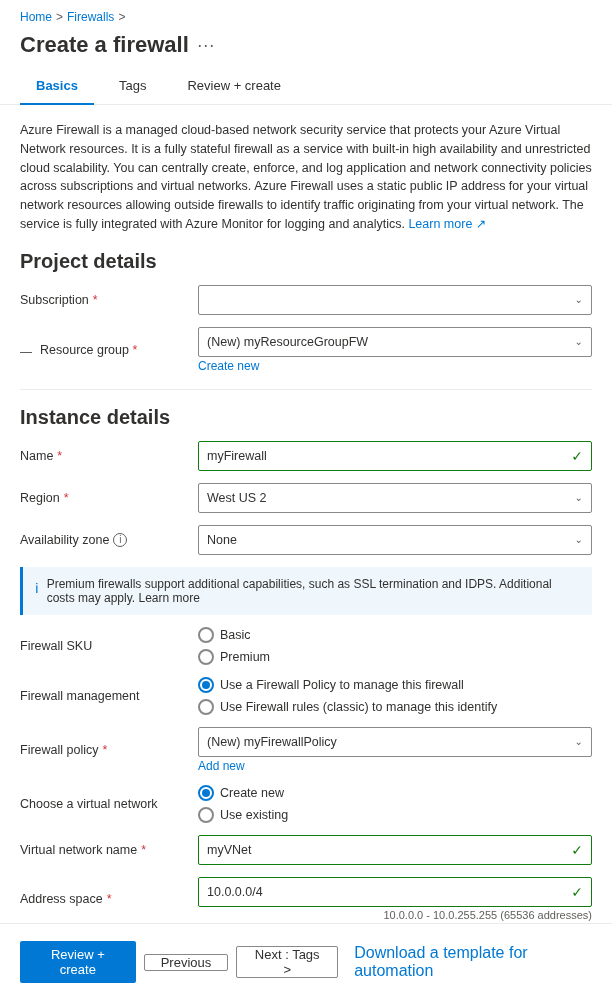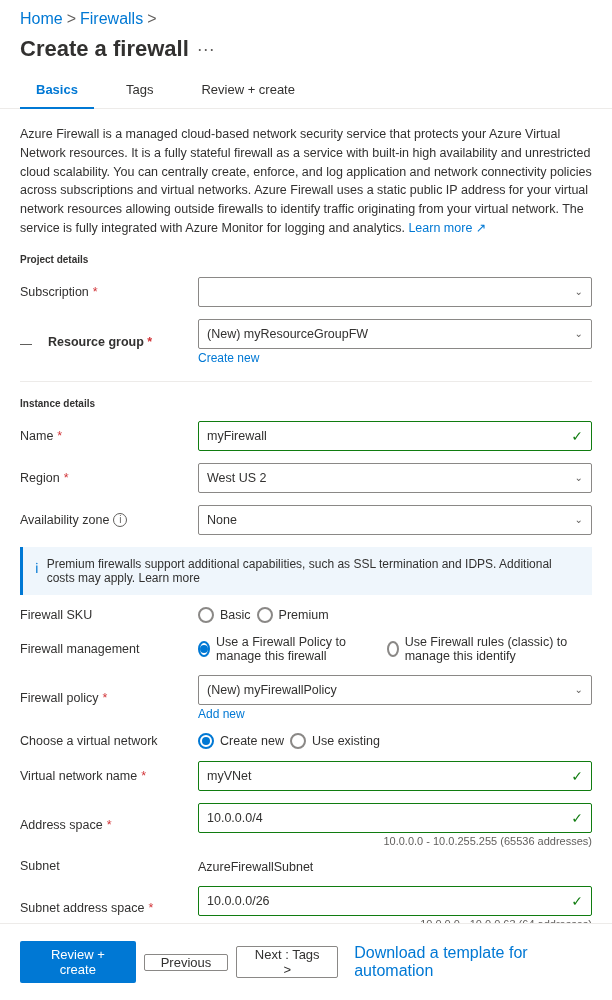--- a/index.html
+++ b/index.html
@@ -9,21 +9,21 @@
       color: #323130;
       background: #fff;
       width: 612px;
       min-height: 1000px;
       overflow-x: hidden;
     }
     .breadcrumb {
       display: flex;
       align-items: center;
       padding: 10px 20px 4px;
-      font-size: 16px;
+      font-size: 12px;
       color: #0078d4;
       gap: 4px;
     }
     .breadcrumb span { color: #605e5c; }
     .breadcrumb a { color: #0078d4; text-decoration: none; }
     .page-header {
       display: flex;
       align-items: center;
       padding: 4px 20px 12px;
       gap: 8px;
@@ -35,21 +35,21 @@
     }
     .more-icon {
       font-size: 18px;
       color: #605e5c;
       cursor: pointer;
     }
     .tabs {
       display: flex;
       border-bottom: 1px solid #edebe9;
       padding: 0 20px;
-      gap: 16px;
+      gap: 9px;
     }
     .tab {
       padding: 8px 16px 10px;
       font-size: 13px;
       cursor: pointer;
       color: #323130;
       border-bottom: 2px solid transparent;
       margin-bottom: -1px;
     }
     .tab.active {
@@ -64,21 +64,21 @@
       font-size: 12.5px;
       color: #323130;
       line-height: 1.5;
       margin-bottom: 16px;
     }
     .description a {
       color: #0078d4;
       text-decoration: none;
     }
     .section-title {
-      font-size: 10px;
+      font-size: 20px;
       font-weight: 600;
       color: #323130;
       margin-bottom: 12px;
       margin-top: 4px;
     }
     .form-row {
       display: flex;
       align-items: center;
       margin-bottom: 12px;
       gap: 8px;
@@ -116,22 +116,21 @@
       color: #605e5c;
       font-size: 10px;
     }
     .dropdown-checkmark {
       color: #107c10;
       font-size: 14px;
     }
     .resource-indent {
       display: flex;
       align-items: center;
-      gap: 8px;
-      font-weight: bold;
+      gap: 0;
     }
     .indent-line {
       width: 20px;
       min-width: 20px;
       display: flex;
       align-items: flex-start;
       padding-top: 6px;
     }
     .indent-line::before {
       content: '';
@@ -158,20 +157,21 @@
       gap: 8px;
       align-items: flex-start;
     }
     .info-icon {
       color: #0078d4;
       font-size: 14px;
       margin-top: 1px;
     }
     .radio-group {
       display: flex;
+      flex-direction: column;
       gap: 6px;
     }
     .radio-item {
       display: flex;
       align-items: center;
       gap: 6px;
       font-size: 12.5px;
       cursor: pointer;
     }
     .radio-outer {

